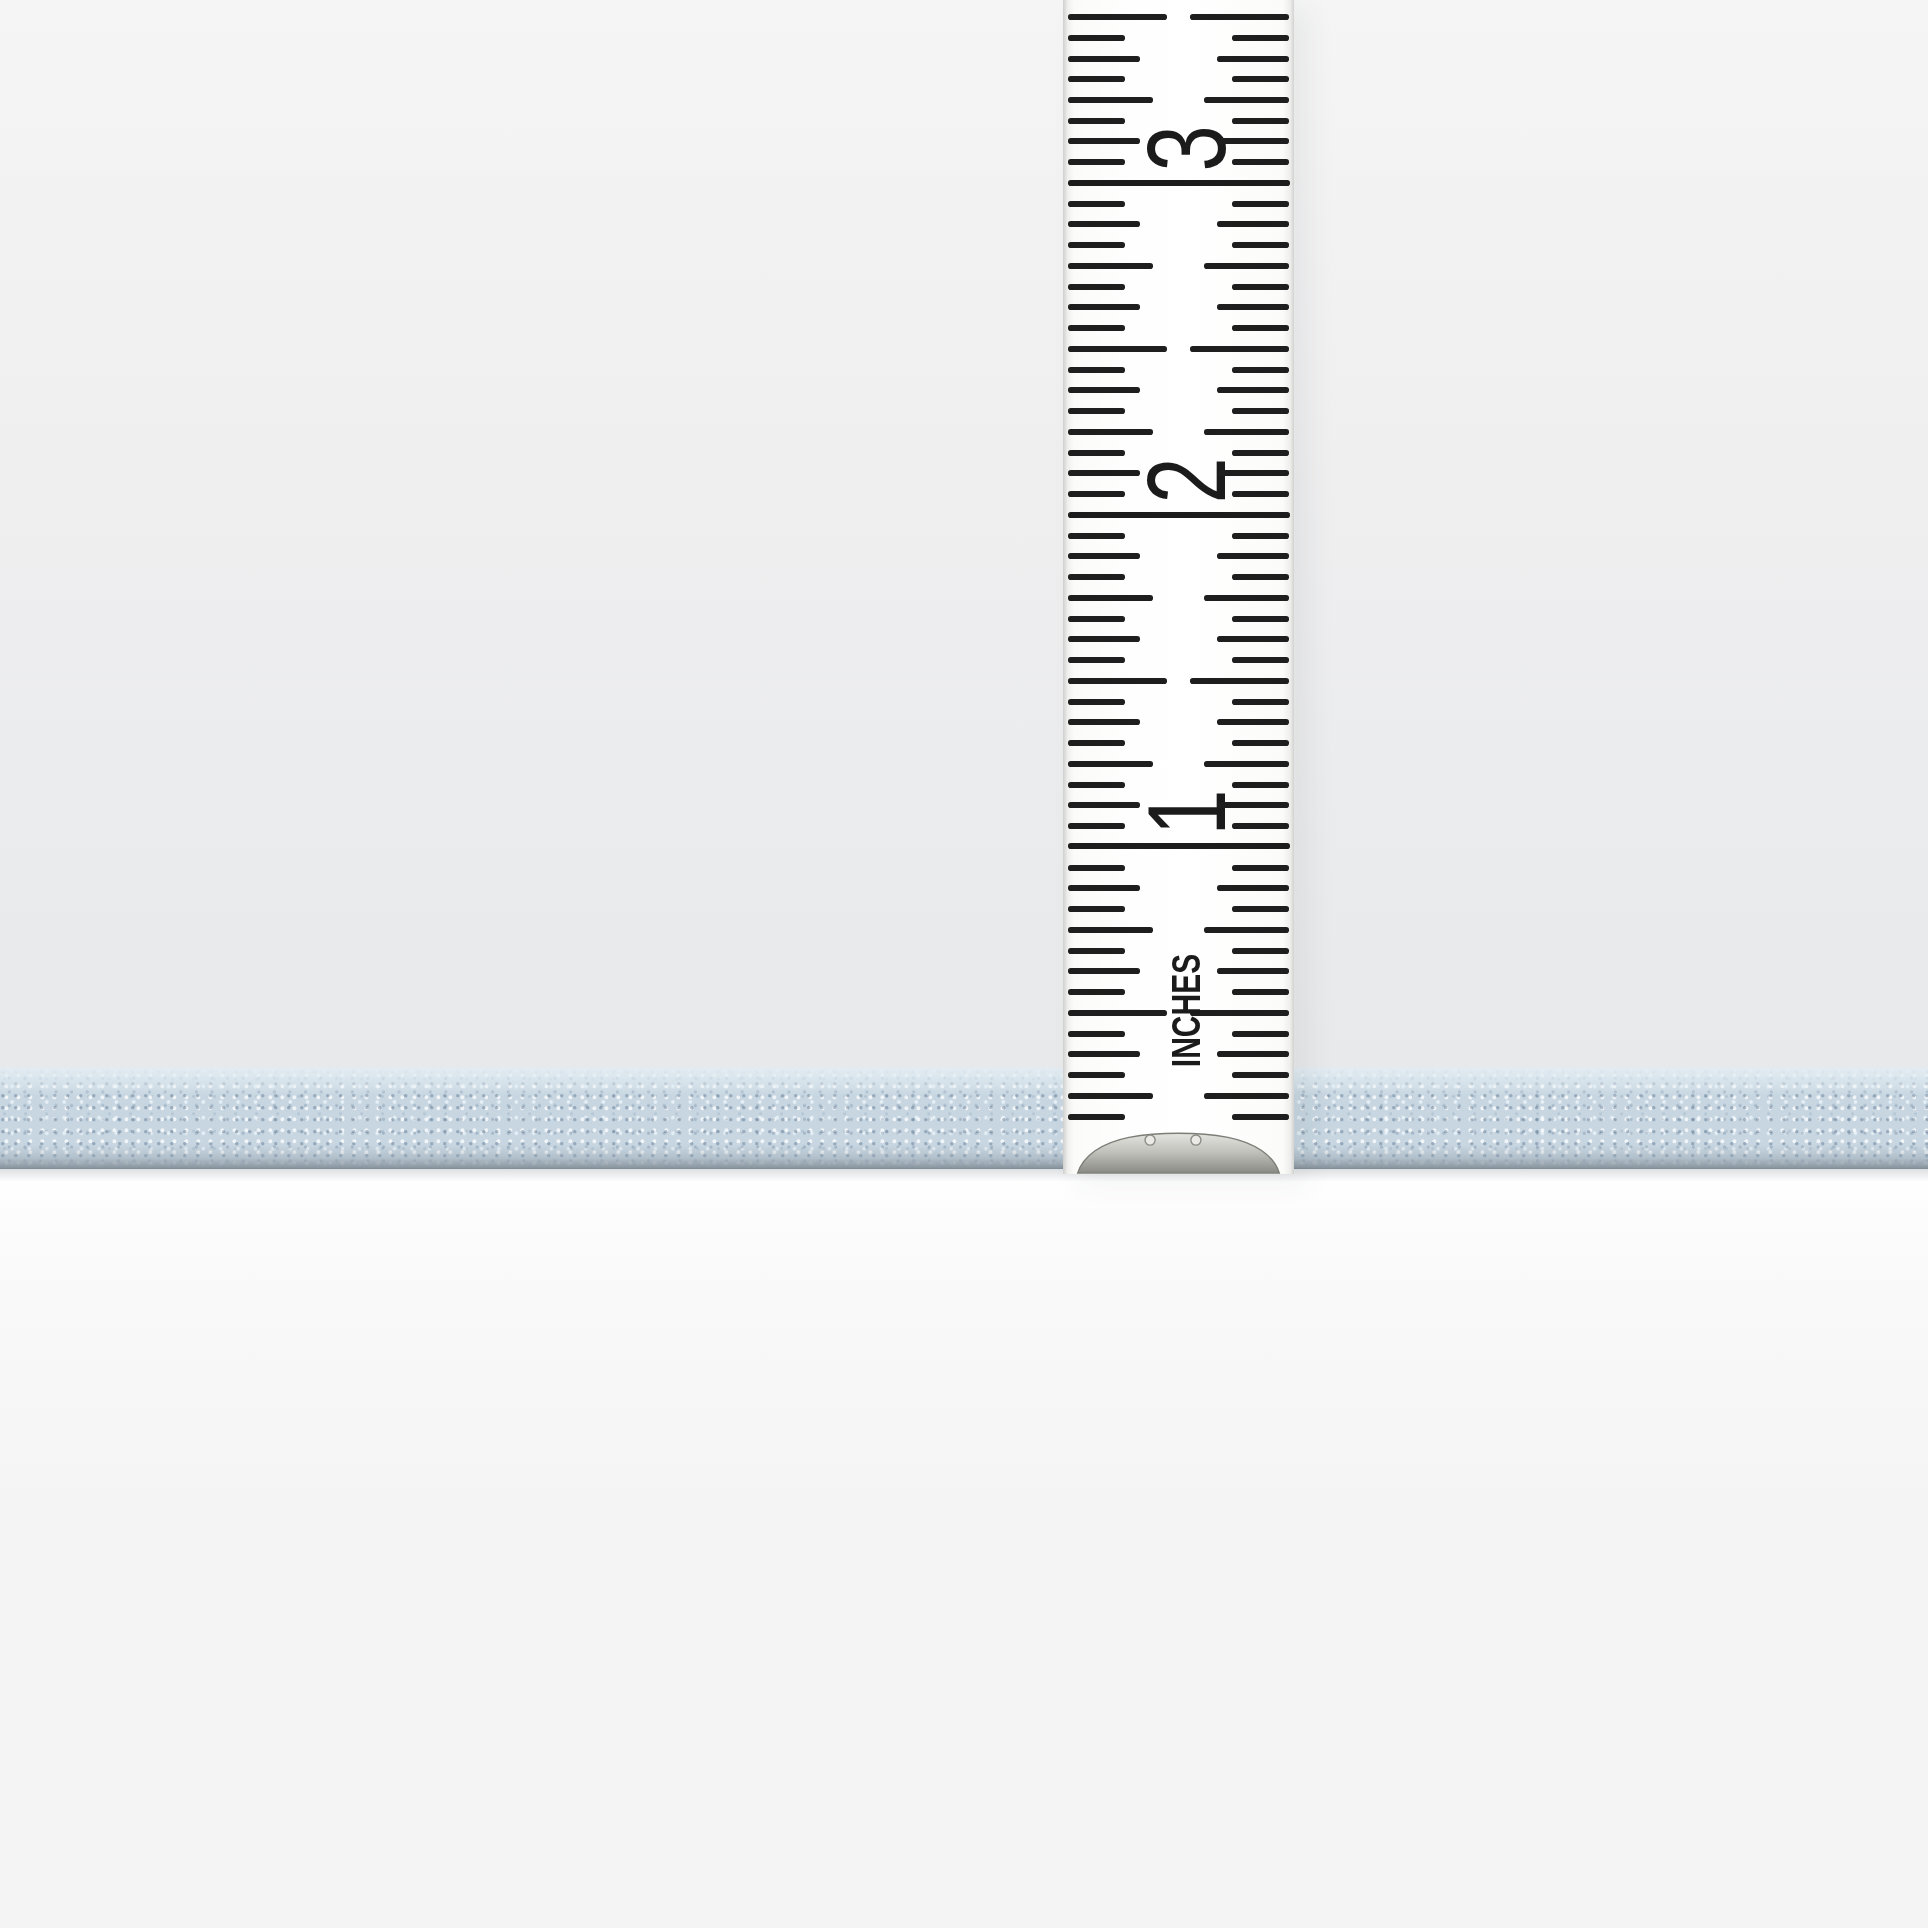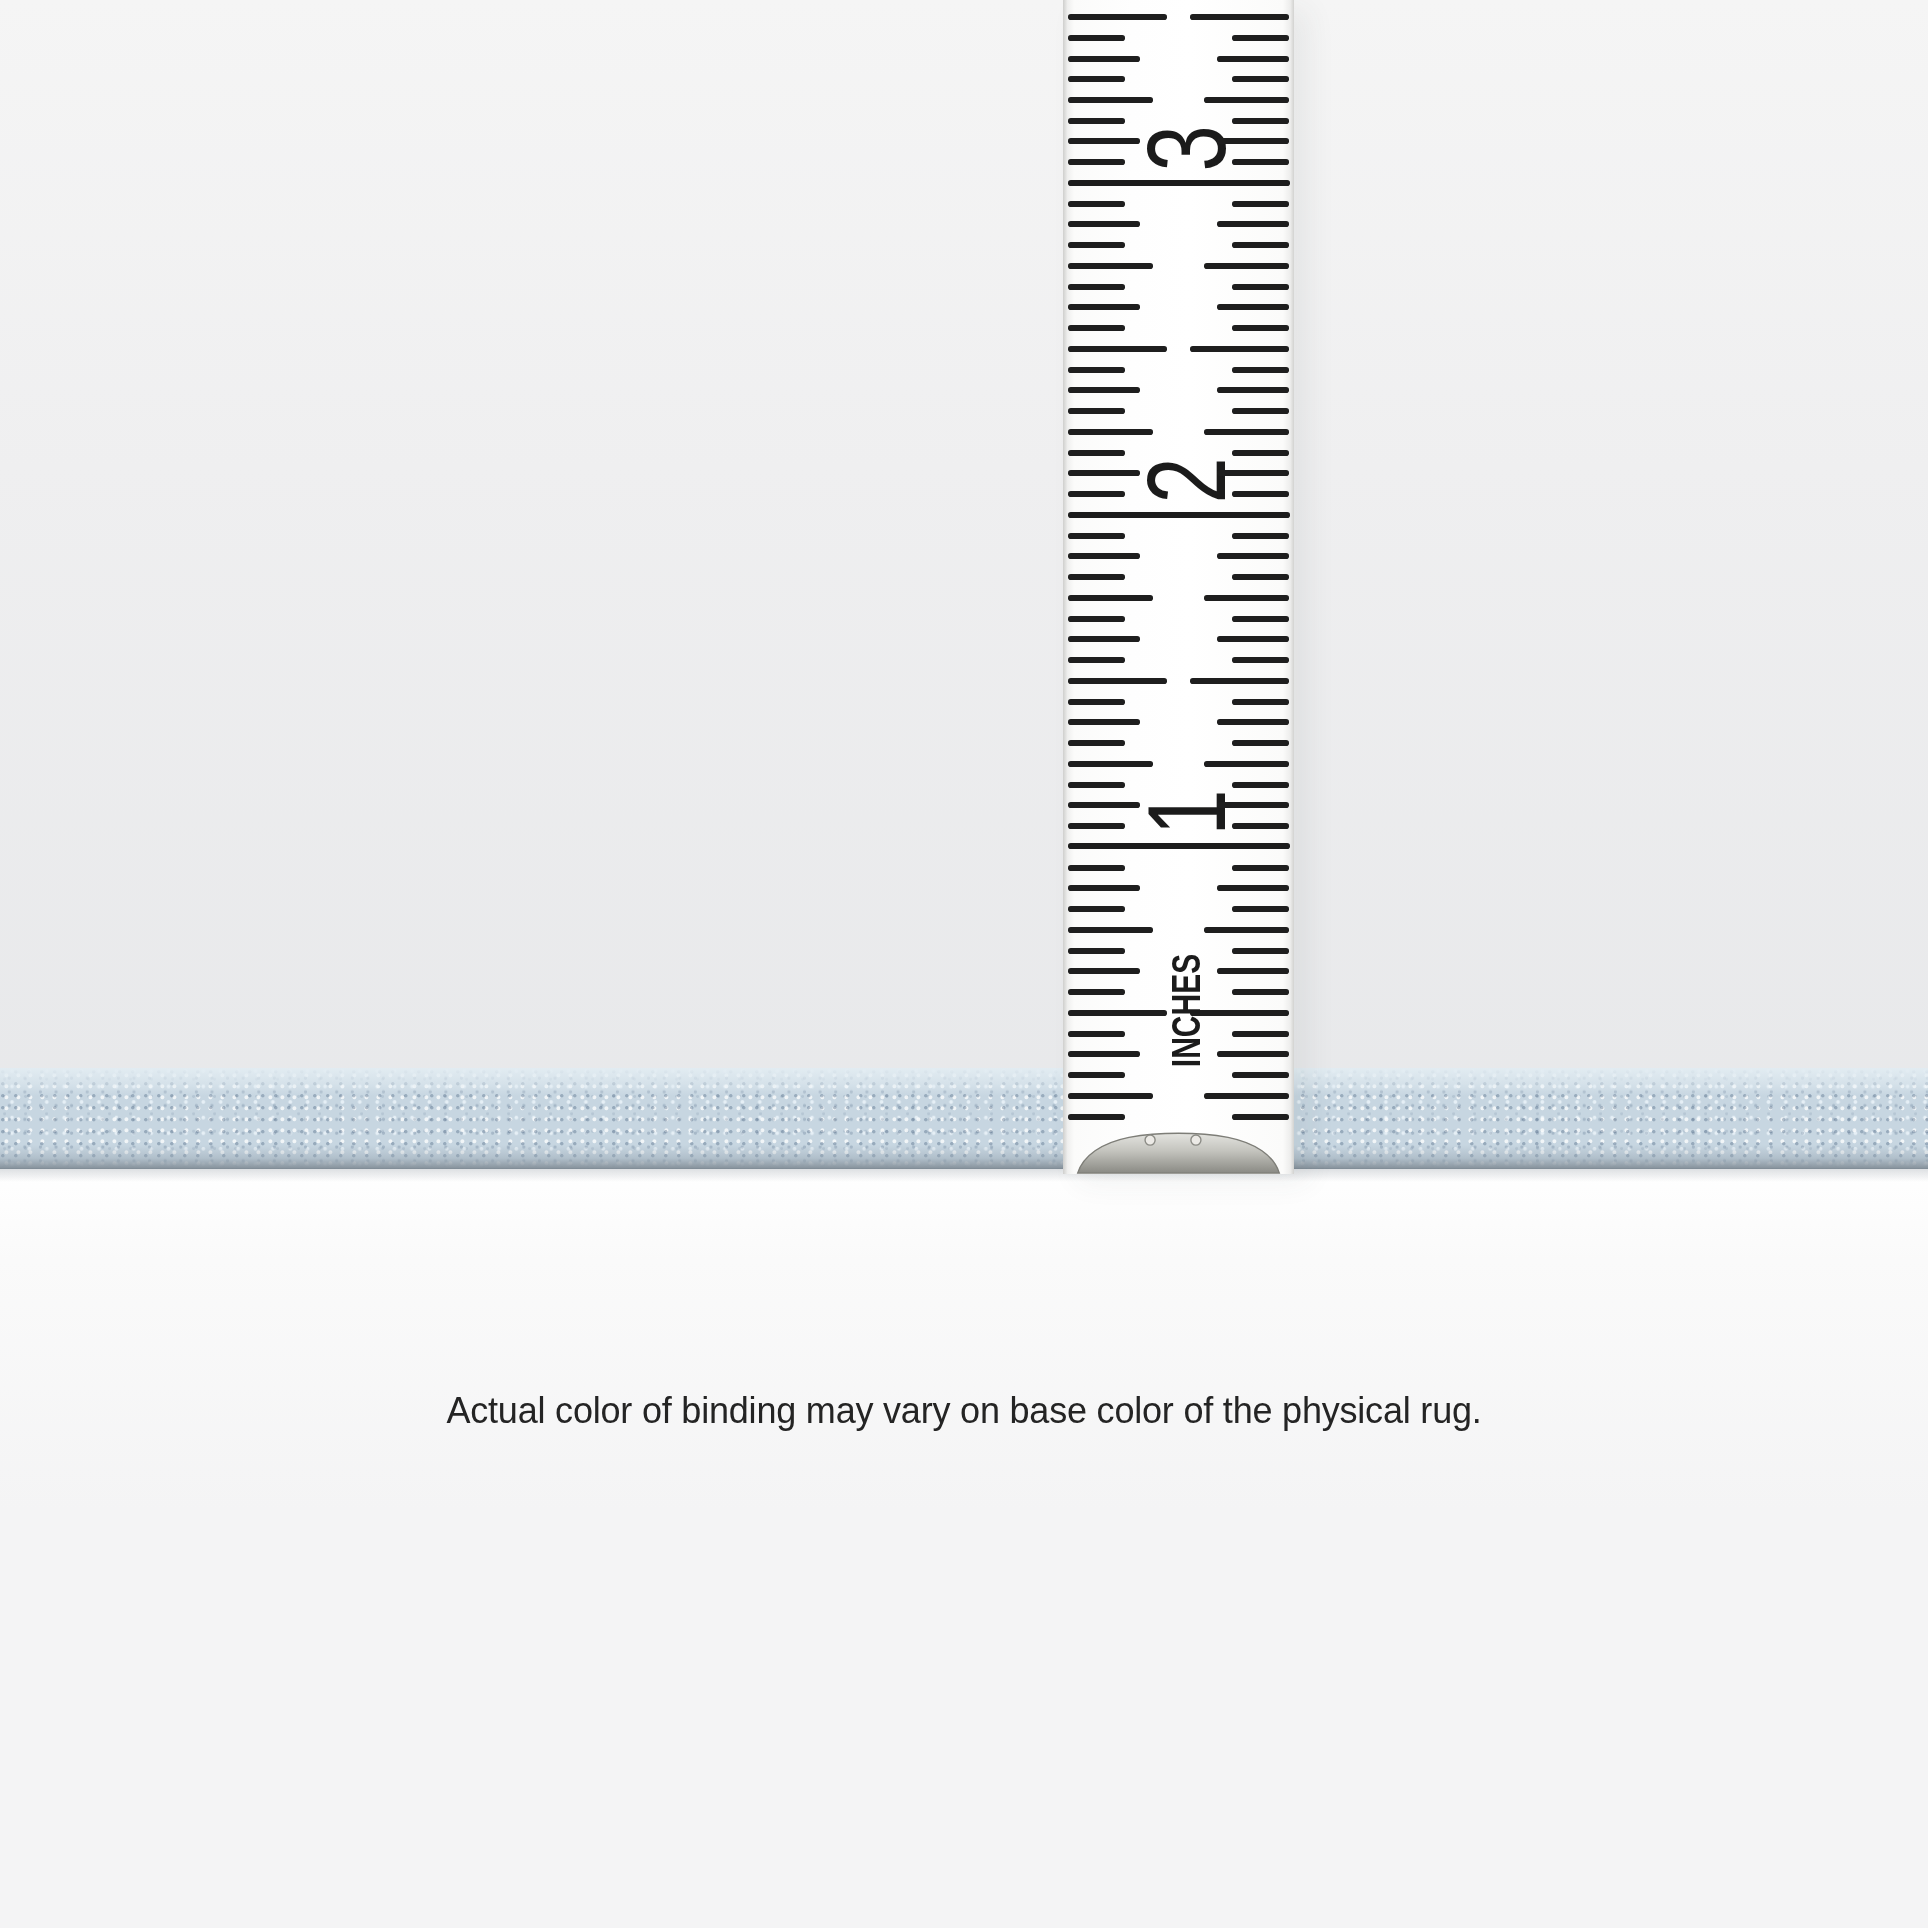--- a/index.html
+++ b/index.html
@@ -235,17 +235,16 @@
           <stop offset="100%" stop-color="#8a8a84"></stop>
         </linearGradient>
       </defs>
       <path d="M4 47 C10 28 30 14 60 8 C92 2 136 2 168 8 C198 14 218 28 224 47 Z" fill="url(#metalGrad)" stroke="#7d7d77" stroke-width="1.5"></path>
       <circle cx="83" cy="11" r="5.5" fill="#eceae6" stroke="#8b8b85" stroke-width="1.5"></circle>
       <circle cx="133" cy="11" r="5.5" fill="#eceae6" stroke="#8b8b85" stroke-width="1.5"></circle>
     </svg>
   </div>
 
   <div class="disclaimer">
-    <div>Actual color of binding may vary on base color of the physical rug.</div>
   </div>
 
 </div>
 
 
 </body></html>

